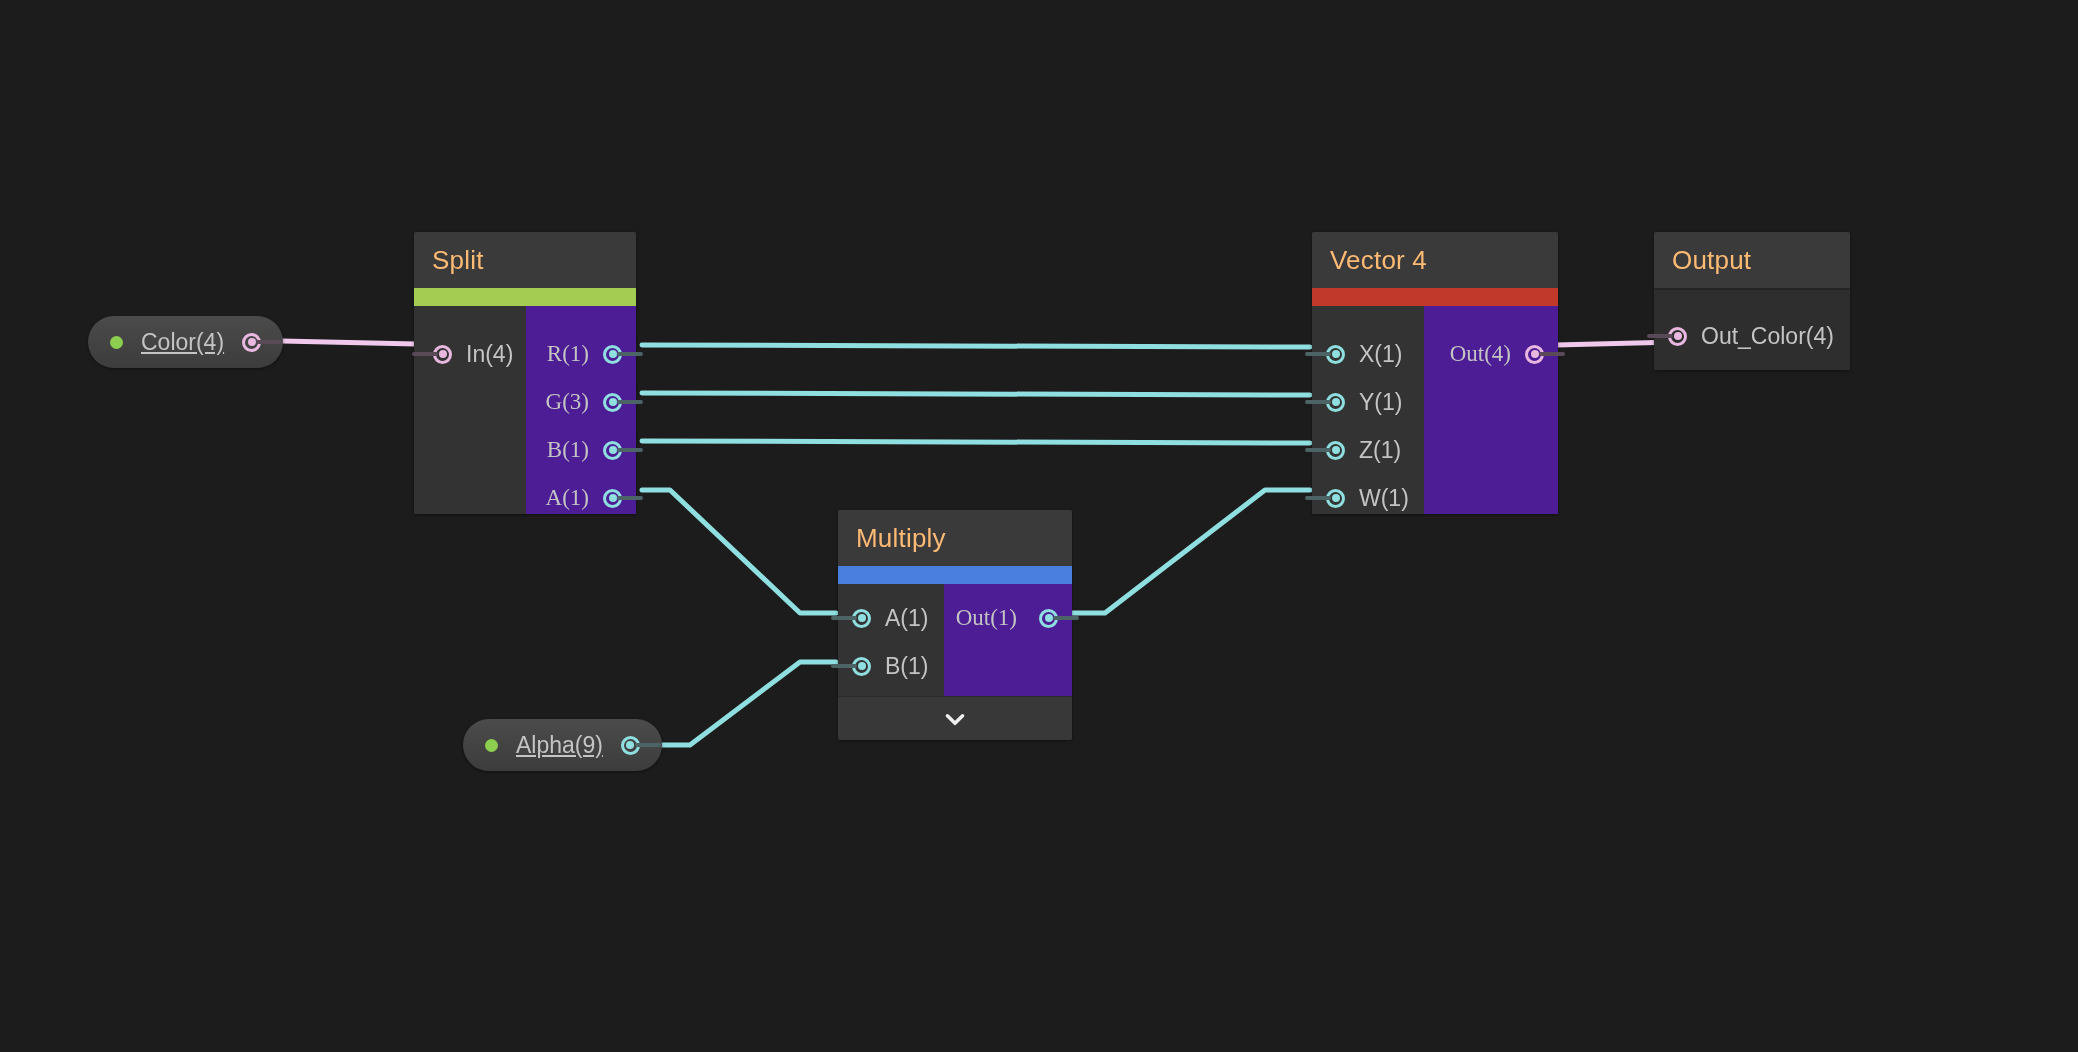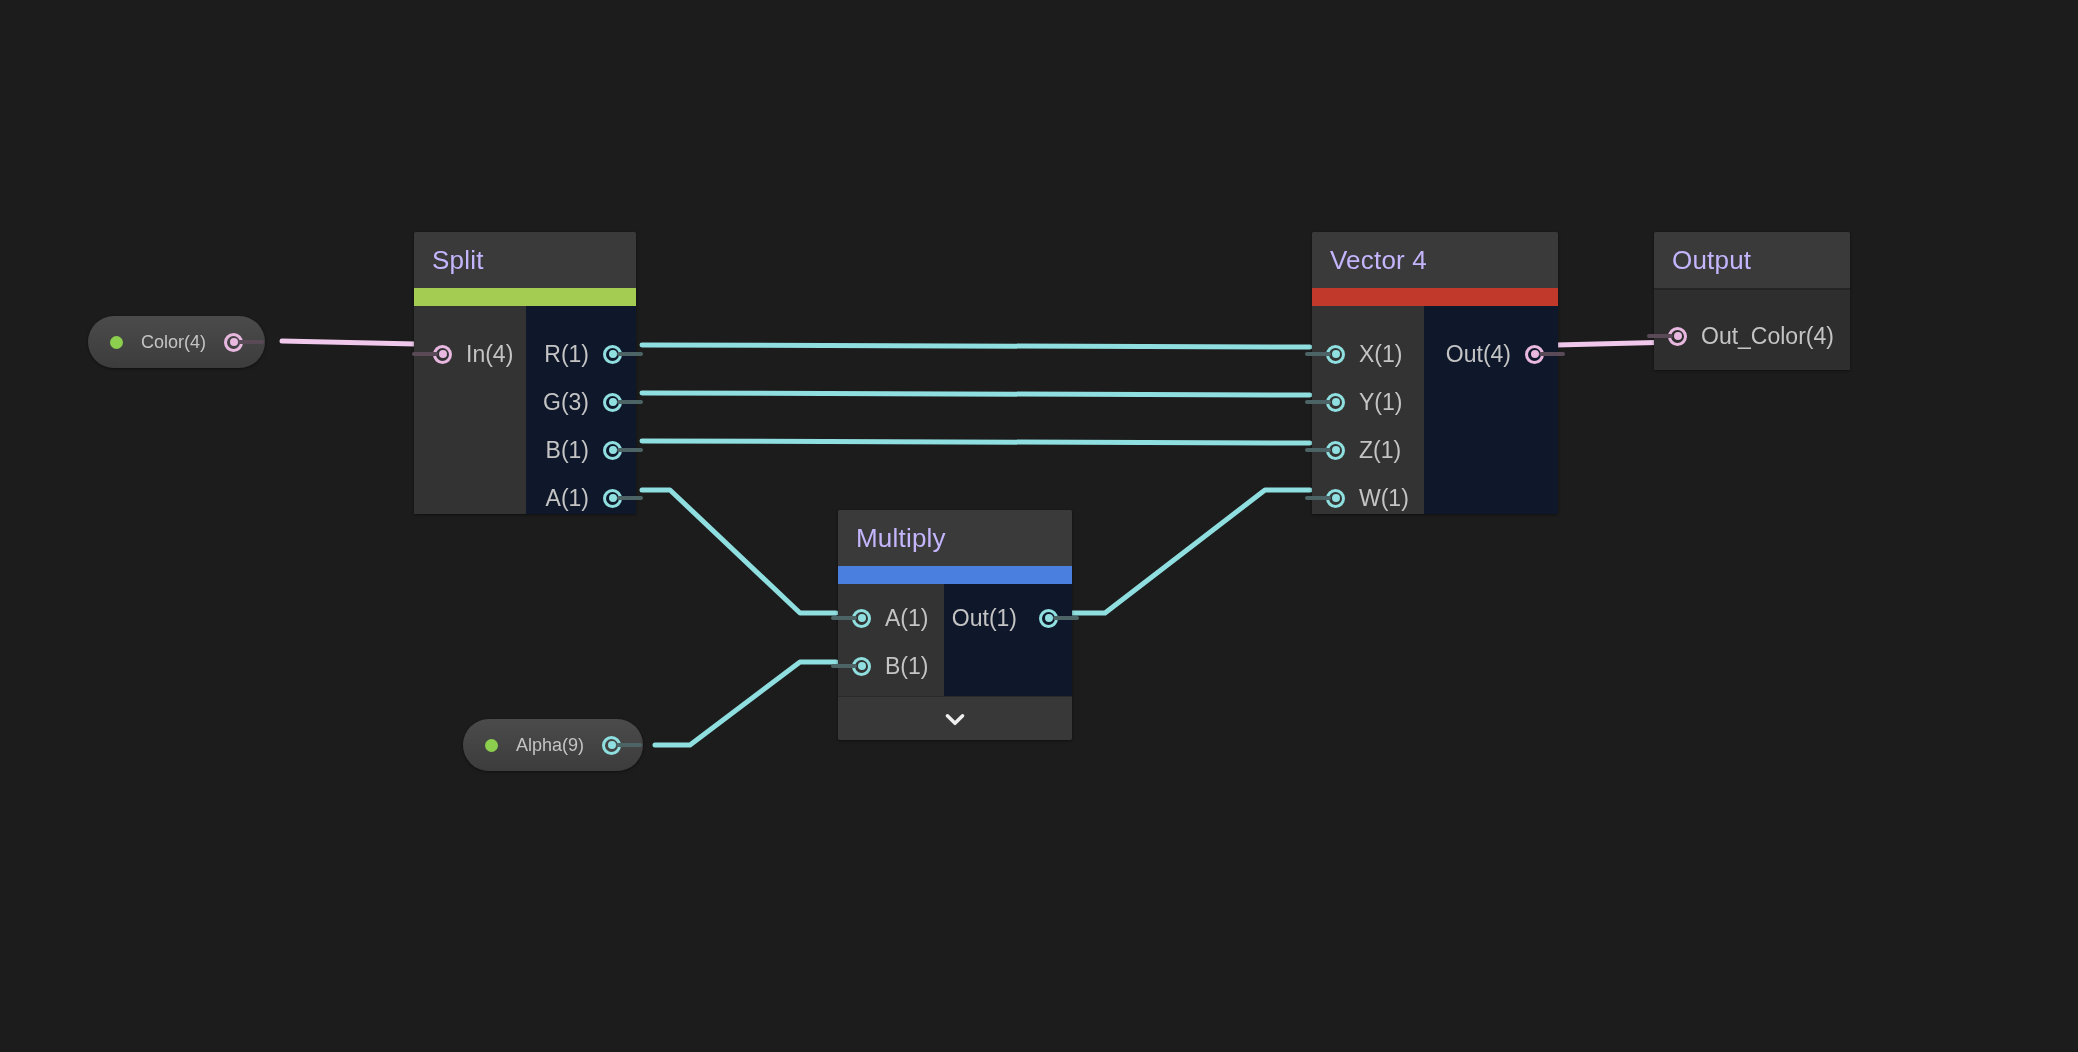--- a/index.html
+++ b/index.html
@@ -42,21 +42,21 @@
   .node-header {
     height: 56px;
     background: #3a3a3a;
     display: flex;
     align-items: center;
     padding-left: 18px;
     border-radius: 2px 2px 0 0;
   }
 
   .node-title {
-    color: #c4b5fd;
+    color: #fdba74;
     font-size: 26px;
     letter-spacing: 0.2px;
     white-space: nowrap;
   }
 
   .accent-bar {
     height: 18px;
     width: 100%;
   }
 
@@ -72,23 +72,24 @@
     align-items: stretch;
   }
 
   .col-in {
     background: #333333;
     position: relative;
     flex: 0 0 auto;
   }
 
   .col-out {
-    background: #0f172a;
+    background: #4c1d95;
     position: relative;
     flex: 1 1 auto;
+    font-family: Liberation Serif, serif;
   }
 
   .port-row {
     display: flex;
     align-items: center;
     height: 48px;
     position: relative;
   }
 
   .port-row.in-row { padding-left: 14px; }
@@ -171,23 +172,24 @@
   }
   .pill-dot {
     width: 13px;
     height: 13px;
     border-radius: 50%;
     background: #8ccf4e;
     flex: 0 0 auto;
   }
   .pill-label {
     color: #c4c4c4;
-    font-size: 18px;
+    font-size: 23px;
     margin: 0 18px;
     white-space: nowrap;
+    text-decoration: underline;
   }
 
   .node-vdivider {
     position: absolute;
     top: 0;
     bottom: 0;
     width: 2px;
     background: #2a2a2a;
   }
 </style>

